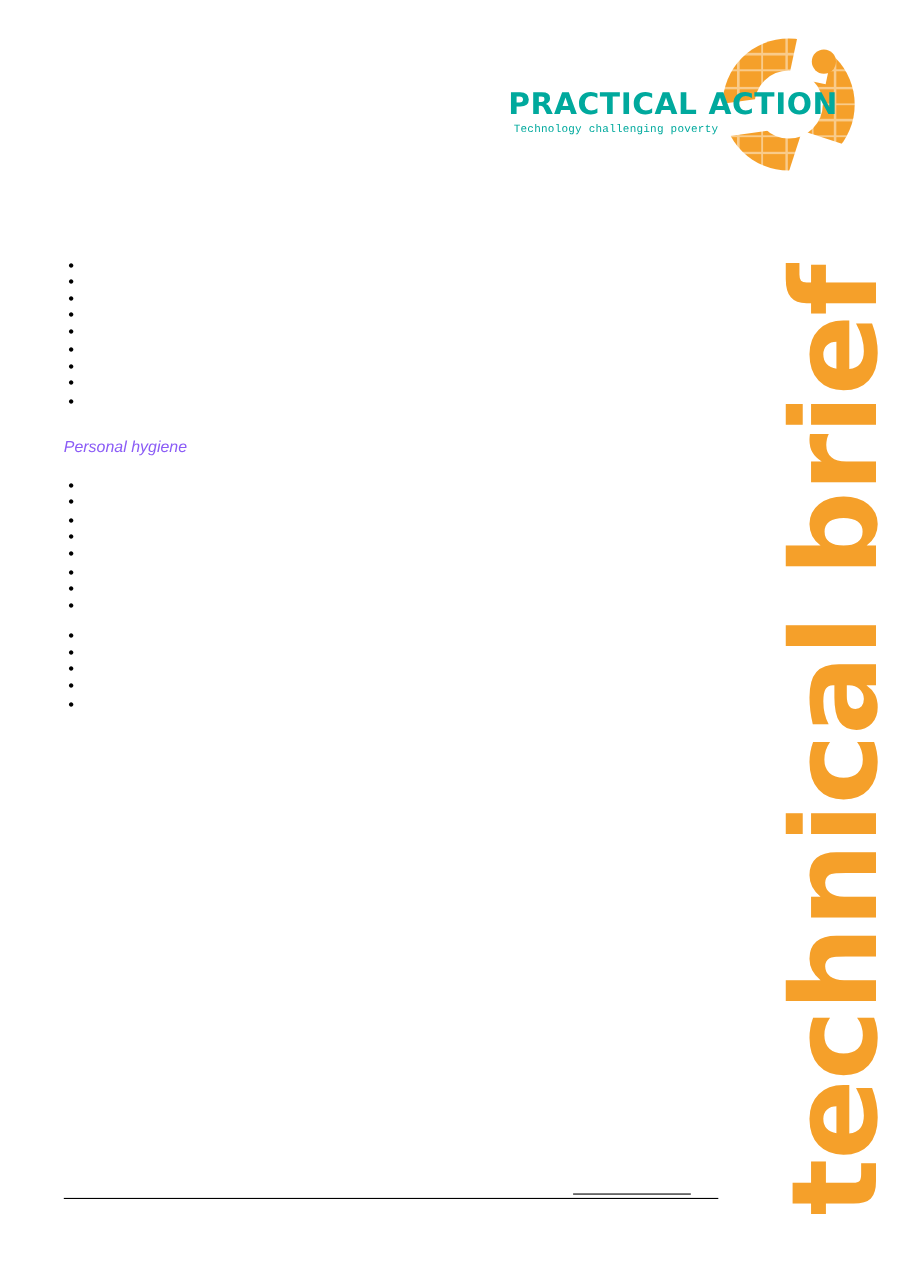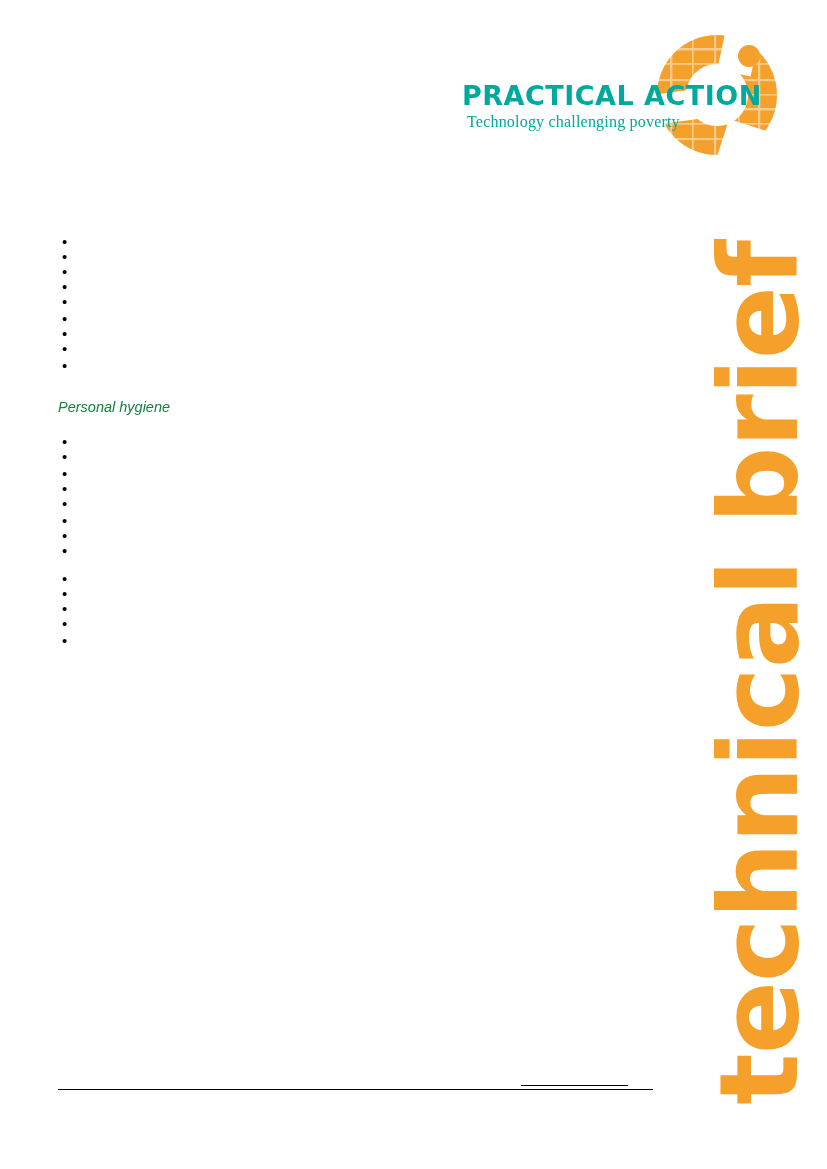--- a/index.html
+++ b/index.html
@@ -44,22 +44,22 @@
   .logo-title {
     font-family: "DejaVu Sans", sans-serif;
     font-weight: bold;
     font-size: 27px;
     letter-spacing: 0.5px;
     color: #00a99d;
     line-height: 1;
     white-space: nowrap;
   }
   .logo-tagline {
-    font-family: Liberation Serif, serif;
-    font-size: 16px;
+    font-family: Liberation Mono, monospace;
+    font-size: 10px;
     color: #00a99d;
     margin-top: 4px;
     letter-spacing: 0.2px;
     white-space: nowrap;
     padding-left: 5px;
   }
 
   
   .side-title {
     position: absolute;
@@ -88,21 +88,21 @@
     position: absolute;
     left: 58px;
     top: 200px;
     width: 600px;
   }
   .section-head {
     font-family: "Liberation Sans", sans-serif;
     font-style: italic;
     font-weight: normal;
     font-size: 14.5px;
-    color: #15803d;
+    color: #8b5cf6;
     margin: 0;
     padding: 0;
     line-height: 1.2;
   }
   ul.bullets {
     list-style: none;
     margin: 0;
     padding: 0;
   }
   ul.bullets li {

